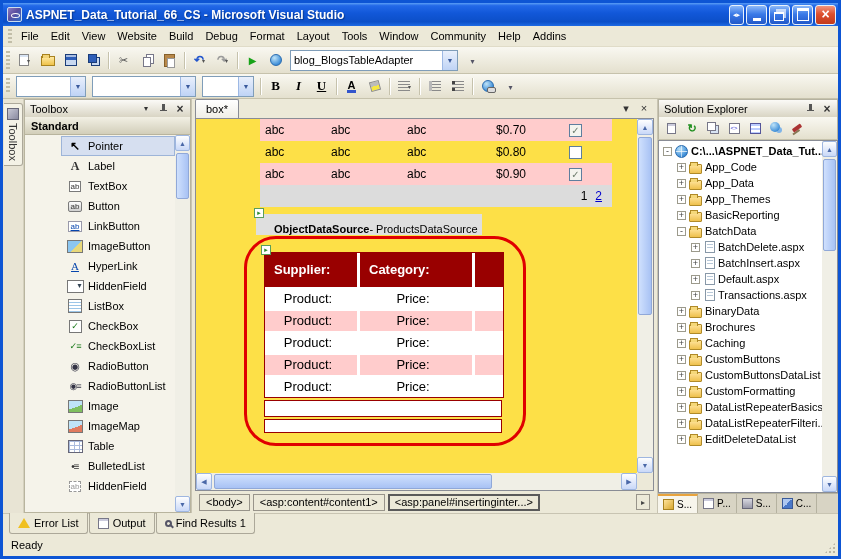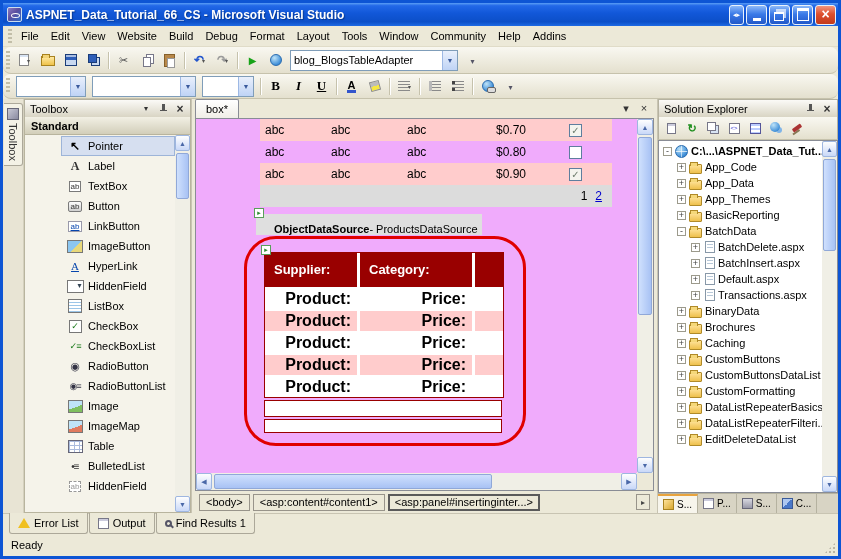--- a/index.html
+++ b/index.html
@@ -26,21 +26,21 @@
   .b-max::before{content:"";width:10px;height:9px;border:1px solid #fff;border-top-width:3px;}
   .b-restore::before{content:"";width:8px;height:6px;border:1px solid #fff;border-top-width:2px;box-shadow:2px -3px 0 0 rgba(255,255,255,.65);margin:3px 0 0 -2px;}
   .b-close{background:linear-gradient(180deg,#F2957E 0%,#DD4F2E 45%,#C23A1C 100%);}
   .b-close::before{content:"×";color:#fff;font-weight:bold;font-size:14px;margin-top:-2px;}
   
   .menubar{height:21px;display:flex;align-items:center;padding-left:2px;flex:none;background:#ECE9D8;border-bottom:1px solid #E0DCC8;}
   .grip{width:4px;height:70%;margin:0 3px;background:repeating-linear-gradient(#C2BEA8 0 2px,transparent 2px 4px);flex:none;}
   .menu-item{padding:3px 6px;cursor:default;}
   
   .toolbar{display:flex;align-items:center;flex:none;background:linear-gradient(180deg,#F9F8F1,#E4E0CE);
-    border-bottom:1px solid #C6C2AC;padding-right:16px;border-radius:8px;}
+    border-bottom:1px solid #C6C2AC;padding-right:16px;}
   .toolbar.t1{height:27px;}
   .toolbar.t2{height:25px;}
   .sep{width:1px;height:17px;background:#C6C2AC;box-shadow:1px 0 0 #FFF;margin:0 3px;flex:none;}
   .tb-b{width:23px;height:22px;border-radius:2px;display:flex;align-items:center;justify-content:center;flex:none;}
   .caret{font-size:6px;color:#555;margin-left:-2px;}
   .i-new{width:10px;height:12px;background:#fff;border:1px solid #888;box-shadow:inset 0 2px 0 #D8E4F4;}
   .i-open{width:14px;height:10px;background:linear-gradient(#FFE9A2,#EFC24A);border:1px solid #A8821F;position:relative;margin-top:2px;}
   .i-open::before{content:"";position:absolute;top:-3px;left:0;width:6px;height:3px;background:#F2D478;border:1px solid #A8821F;border-bottom:none;}
   .i-save{width:12px;height:12px;background:#2E5EB8;border:1px solid #1A3C78;box-shadow:inset 0 -5px 0 #C8D8F0,inset 0 2px 0 #A8BCE0;}
   .i-saveall{width:9px;height:9px;background:#2E5EB8;border:1px solid #1A3C78;box-shadow:3px 3px 0 -1px #C8D8F0,3px 3px 0 0 #1A3C78;margin:-3px 3px 0 0;}
@@ -128,21 +128,21 @@
   
   .splitter{width:3px;flex:none;background:#ECE9D8;}
   .designer{flex:1;display:flex;flex-direction:column;min-width:0;background:#ECE9D8;}
   .doc-tabstrip{height:20px;flex:none;display:flex;align-items:flex-end;border-bottom:1px solid #898C95;padding-left:0;}
   .doc-tab{height:19px;display:flex;align-items:center;padding:0 10px;border:1px solid #898C95;border-bottom:none;
      background:linear-gradient(#FFF,#F0EEE6);border-radius:2px 2px 0 0;}
   .strip-fill{flex:1;}
   .strip-btn{width:16px;height:16px;display:flex;align-items:center;justify-content:center;color:#333;margin:0 2px 2px 0;}
   .doc-frame{flex:1;display:flex;flex-direction:column;min-height:0;border:1px solid #898C95;border-top:none;}
   .doc-area{flex:1;display:flex;min-height:0;}
-  .surface{flex:1;background:#f0abfc;position:relative;overflow:hidden;}
+  .surface{flex:1;background:#fde047;position:relative;overflow:hidden;}
   
   .grid-table{position:absolute;left:64px;top:0;font-size:12px;}
   .g-row{display:flex;height:22px;align-items:center;}
   .g-row.pink{background:#FFCCCC;}
   .gc{padding-left:5px;}
   .gc.c0{width:66px;}.gc.c1{width:76px;}.gc.c2{width:56px;}
   .gc.c3{width:76px;text-align:right;padding-right:8px;}
   .gc.c4{width:78px;display:flex;justify-content:center;}
   .cb{width:13px;height:13px;border:1px solid #5E7E9E;background:#fff;position:relative;display:inline-block;}
   .cb.checked{background:#F4F4EE;}
@@ -155,21 +155,21 @@
   .smart::before{content:"▸";color:#2E8B2E;font-size:7px;}
   .ods .smart{left:-2px;top:-6px;}
   
   .ptable-wrap{position:absolute;left:68px;top:133px;}
   .ptable-wrap .smart{left:-3px;top:-7px;}
   .ptable{border:1px solid #990000;background:#fff;display:inline-block;}
   .p-head{display:grid;grid-template-columns:92px 112px 28px;column-gap:3px;background:#fff;}
   .ph{background:#990000;color:#fff;font-weight:bold;font-size:13px;height:34px;line-height:34px;padding-left:9px;}
   .ph.ph3{padding:0;}
   .p-row{display:grid;grid-template-columns:92px 112px 28px;column-gap:3px;margin-top:2px;background:#fff;}
-  .pc{height:20px;line-height:20px;text-align:right;padding-right:6px;font-weight:bold;font-size:16px;background:#fff;}
+  .pc{height:20px;line-height:20px;text-align:center;padding-right:6px;font-weight:normal;font-size:13px;background:#fff;}
   .p-row.pink .pc{background:#FFCCCC;}
   .p-footer1{width:238px;height:17px;border:1px solid #990000;margin-top:2px;background:#fff;}
   .p-footer2{width:238px;height:14px;border:1px solid #990000;margin-top:2px;background:#fff;}
   .annotation{position:absolute;left:48px;top:117px;width:282px;height:210px;border:3px solid #E00000;border-radius:32px;pointer-events:none;}
   
   .tagbar{height:22px;flex:none;display:flex;align-items:center;gap:3px;padding:0 4px;background:#ECE9D8;}
   .tags{display:flex;gap:3px;flex:1;min-width:0;}
   .tag-chip{height:17px;border:1px solid #98948A;padding:0 6px;display:flex;align-items:center;background:#ECE9D8;white-space:nowrap;}
   .tag-chip.active{border:2px solid #5A5A5A;padding:0 5px;}
   .tag-arrow{width:14px;height:16px;border:1px solid #98948A;display:flex;align-items:center;justify-content:center;font-size:8px;color:#444;background:#ECE9D8;}

